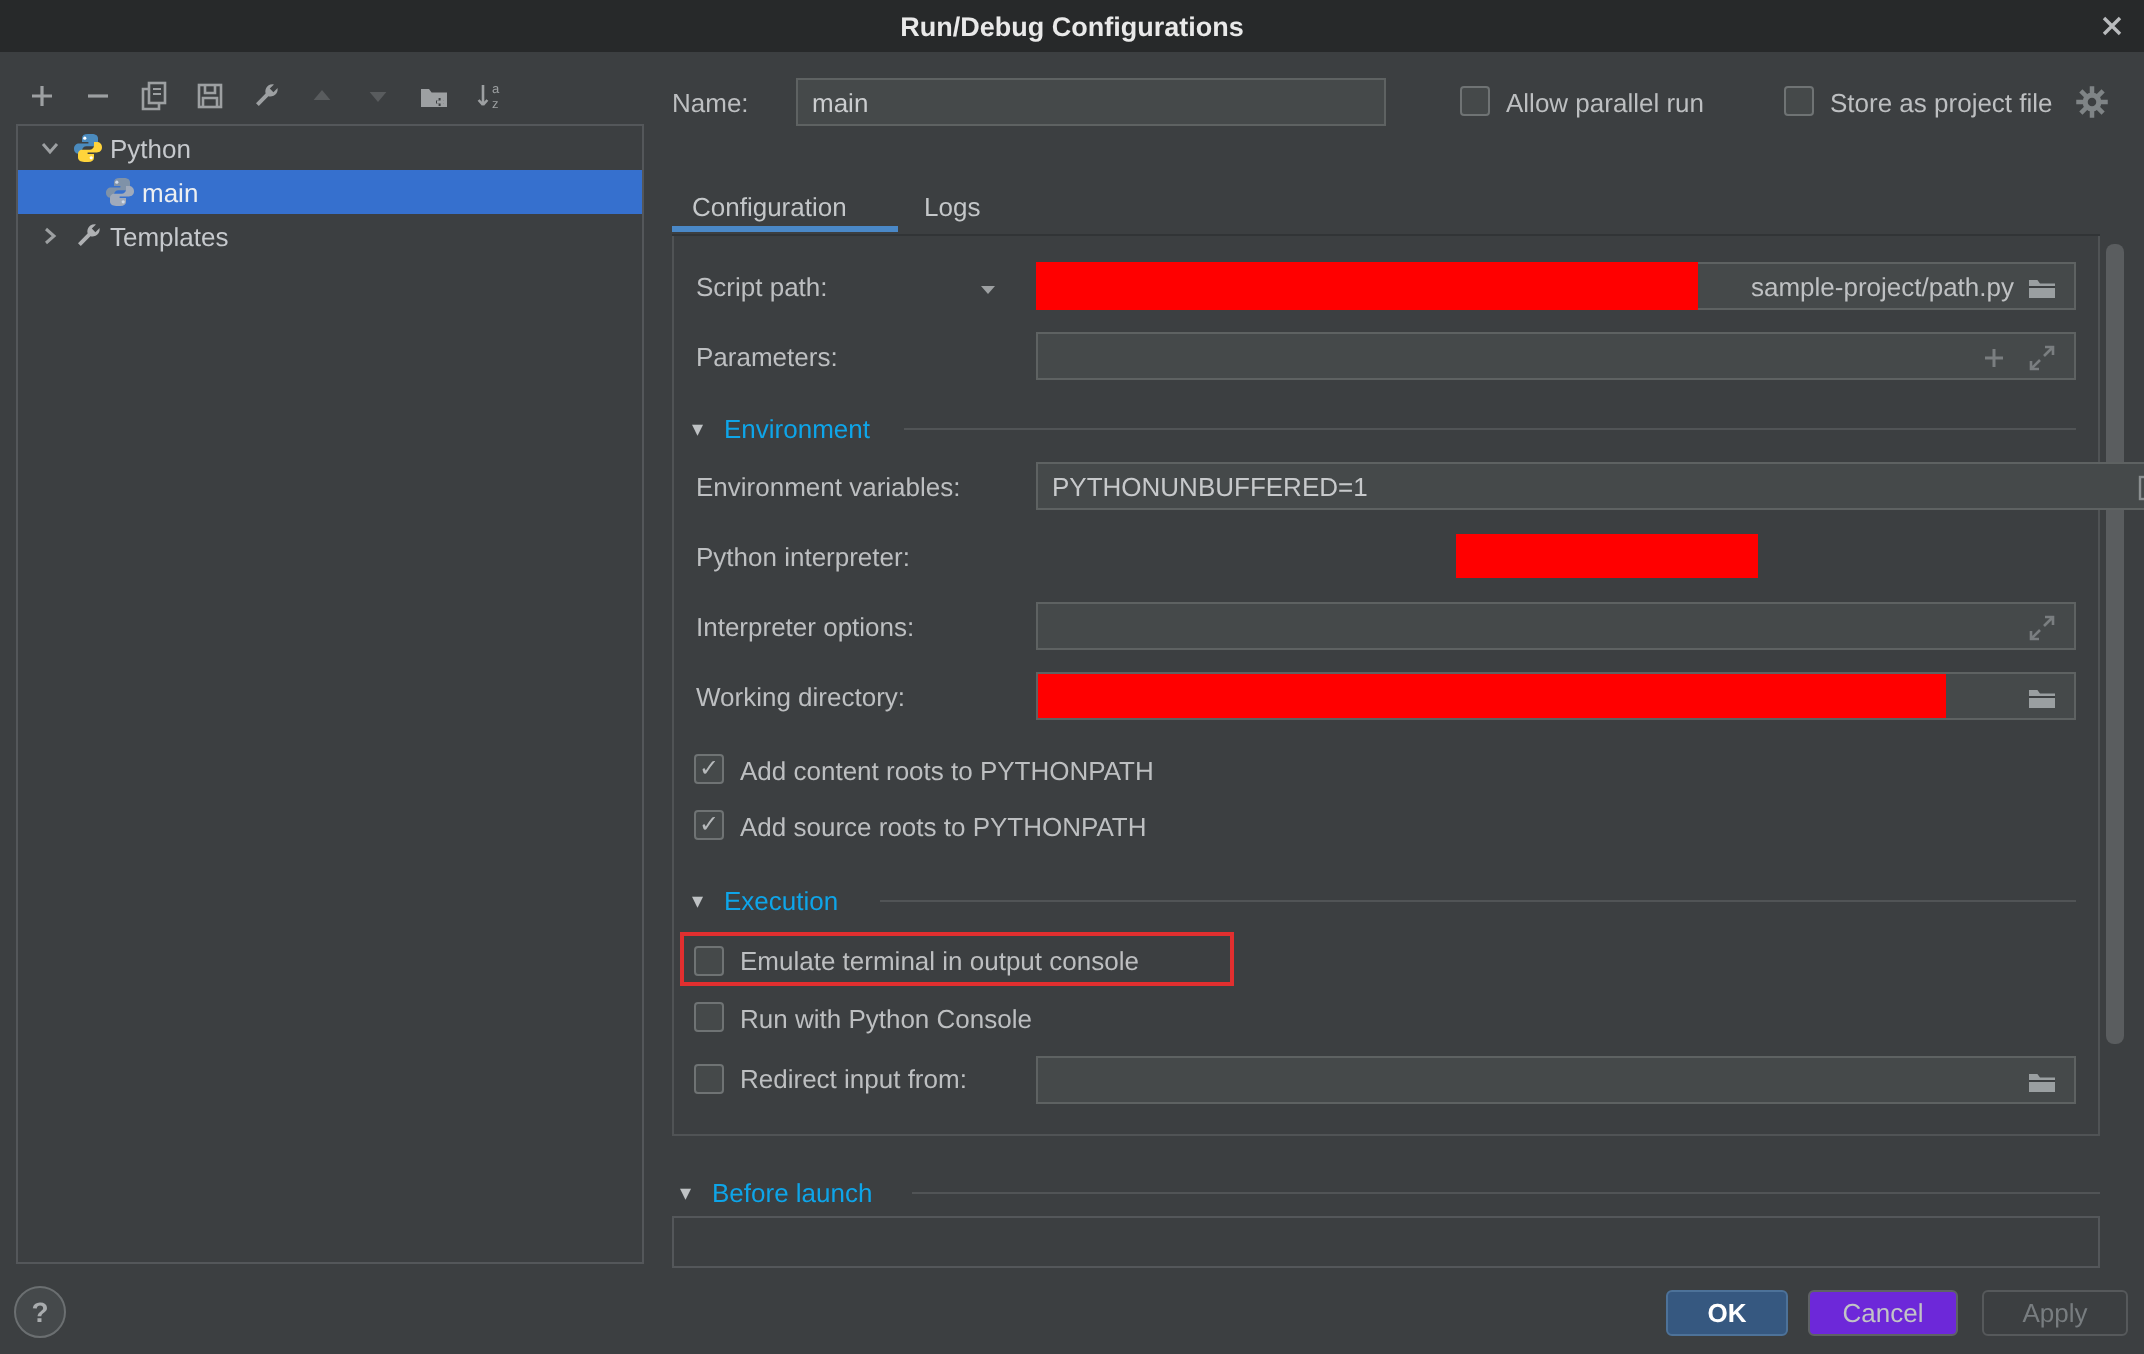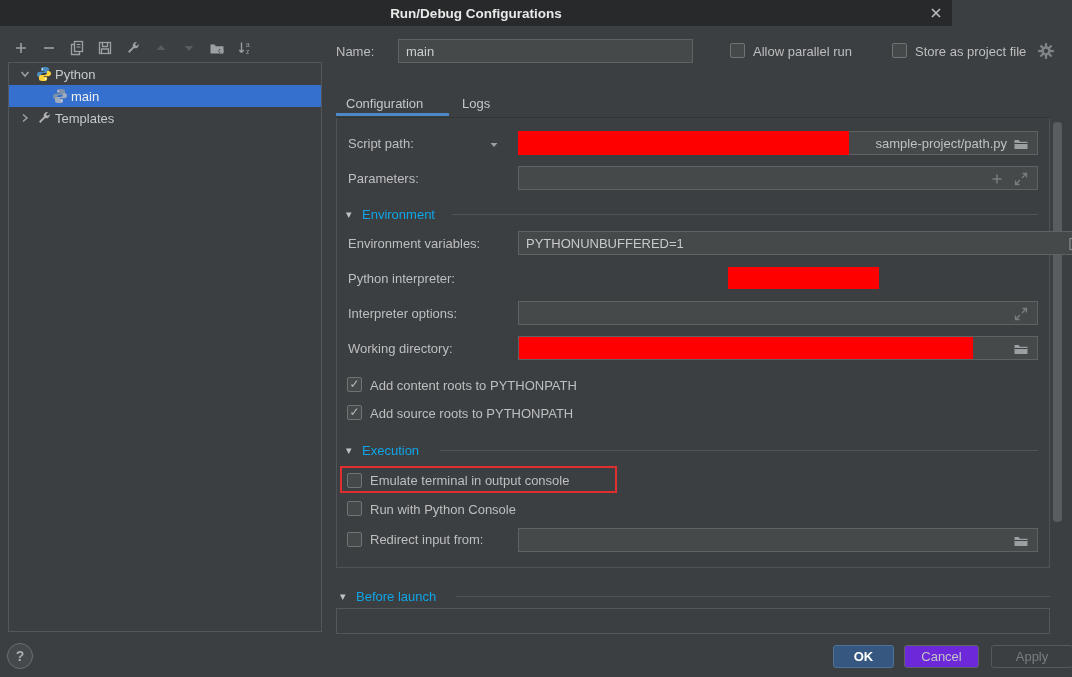--- a/index.html
+++ b/index.html
@@ -3,21 +3,21 @@
 <meta charset="utf-8">
 <style>
   * { margin:0; padding:0; box-sizing:border-box; }
   html,body { background:#2b2b2b; }
   .dialog {
     position:relative; width:1072px; height:677px;
     background:#3C3F41; overflow:hidden;
     font-family:"Liberation Sans", sans-serif; font-size:13px; color:#BDBFC1;
   }
   
-  .titlebar { position:absolute; left:0; top:0; width:952px; height:26px;
+  .titlebar { position:absolute; left:0; top:0; width:1072px; height:26px;
     background:#27292A; display:flex; align-items:center; justify-content:center; }
   .titlebar .title { font-weight:bold; color:#E9E9E9; font-size:13.5px; }
   .close-btn { position:absolute; right:8px; top:5px; width:16px; height:16px; cursor:default; }
   
   .toolbar { position:absolute; left:11px; top:37px; height:22px; display:flex; gap:9px; align-items:center; }
   .tb-icon { width:19px; height:19px; display:flex; align-items:center; justify-content:center; }
   
   .tree-panel { position:absolute; left:8px; top:62px; width:314px; height:570px;
     border:1px solid #54575A; background:#3C3F41; }
   .tree-row { position:relative; height:22px; display:flex; align-items:center; white-space:nowrap; }
@@ -63,21 +63,21 @@
     border:1px solid #54575A; }
   
   .help-btn { position:absolute; left:7px; top:643px; width:26px; height:26px; border-radius:50%;
     border:1px solid #6B6F71; background:#45494B; color:#A9ACAE; display:flex; align-items:center;
     justify-content:center; font-weight:bold; font-size:14px; }
   .btn { position:absolute; top:645px; height:23px; border-radius:3px; display:flex;
     align-items:center; justify-content:center; font-size:13px; cursor:default; }
   .btn-ok { left:833px; width:61px; background:#365880; border:1px solid #4D7299;
     color:#FFFFFF; font-weight:bold; }
   .btn-cancel { left:904px; width:75px; background:#6d28d9; border:1px solid #5E6264; color:#C2C4C6; }
-  .btn-apply { left:991px; width:82px; background:transparent; border:1px solid #56595B; color:#787D80; }
+  .btn-apply { left:991px; width:73px; background:transparent; border:1px solid #56595B; color:#787D80; }
   svg { display:block; }
 </style>
 </head>
 <body>
 
 <div class="dialog">
 
   <div class="titlebar">
     <span class="title">Run/Debug Configurations</span>
     <span class="close-btn">

